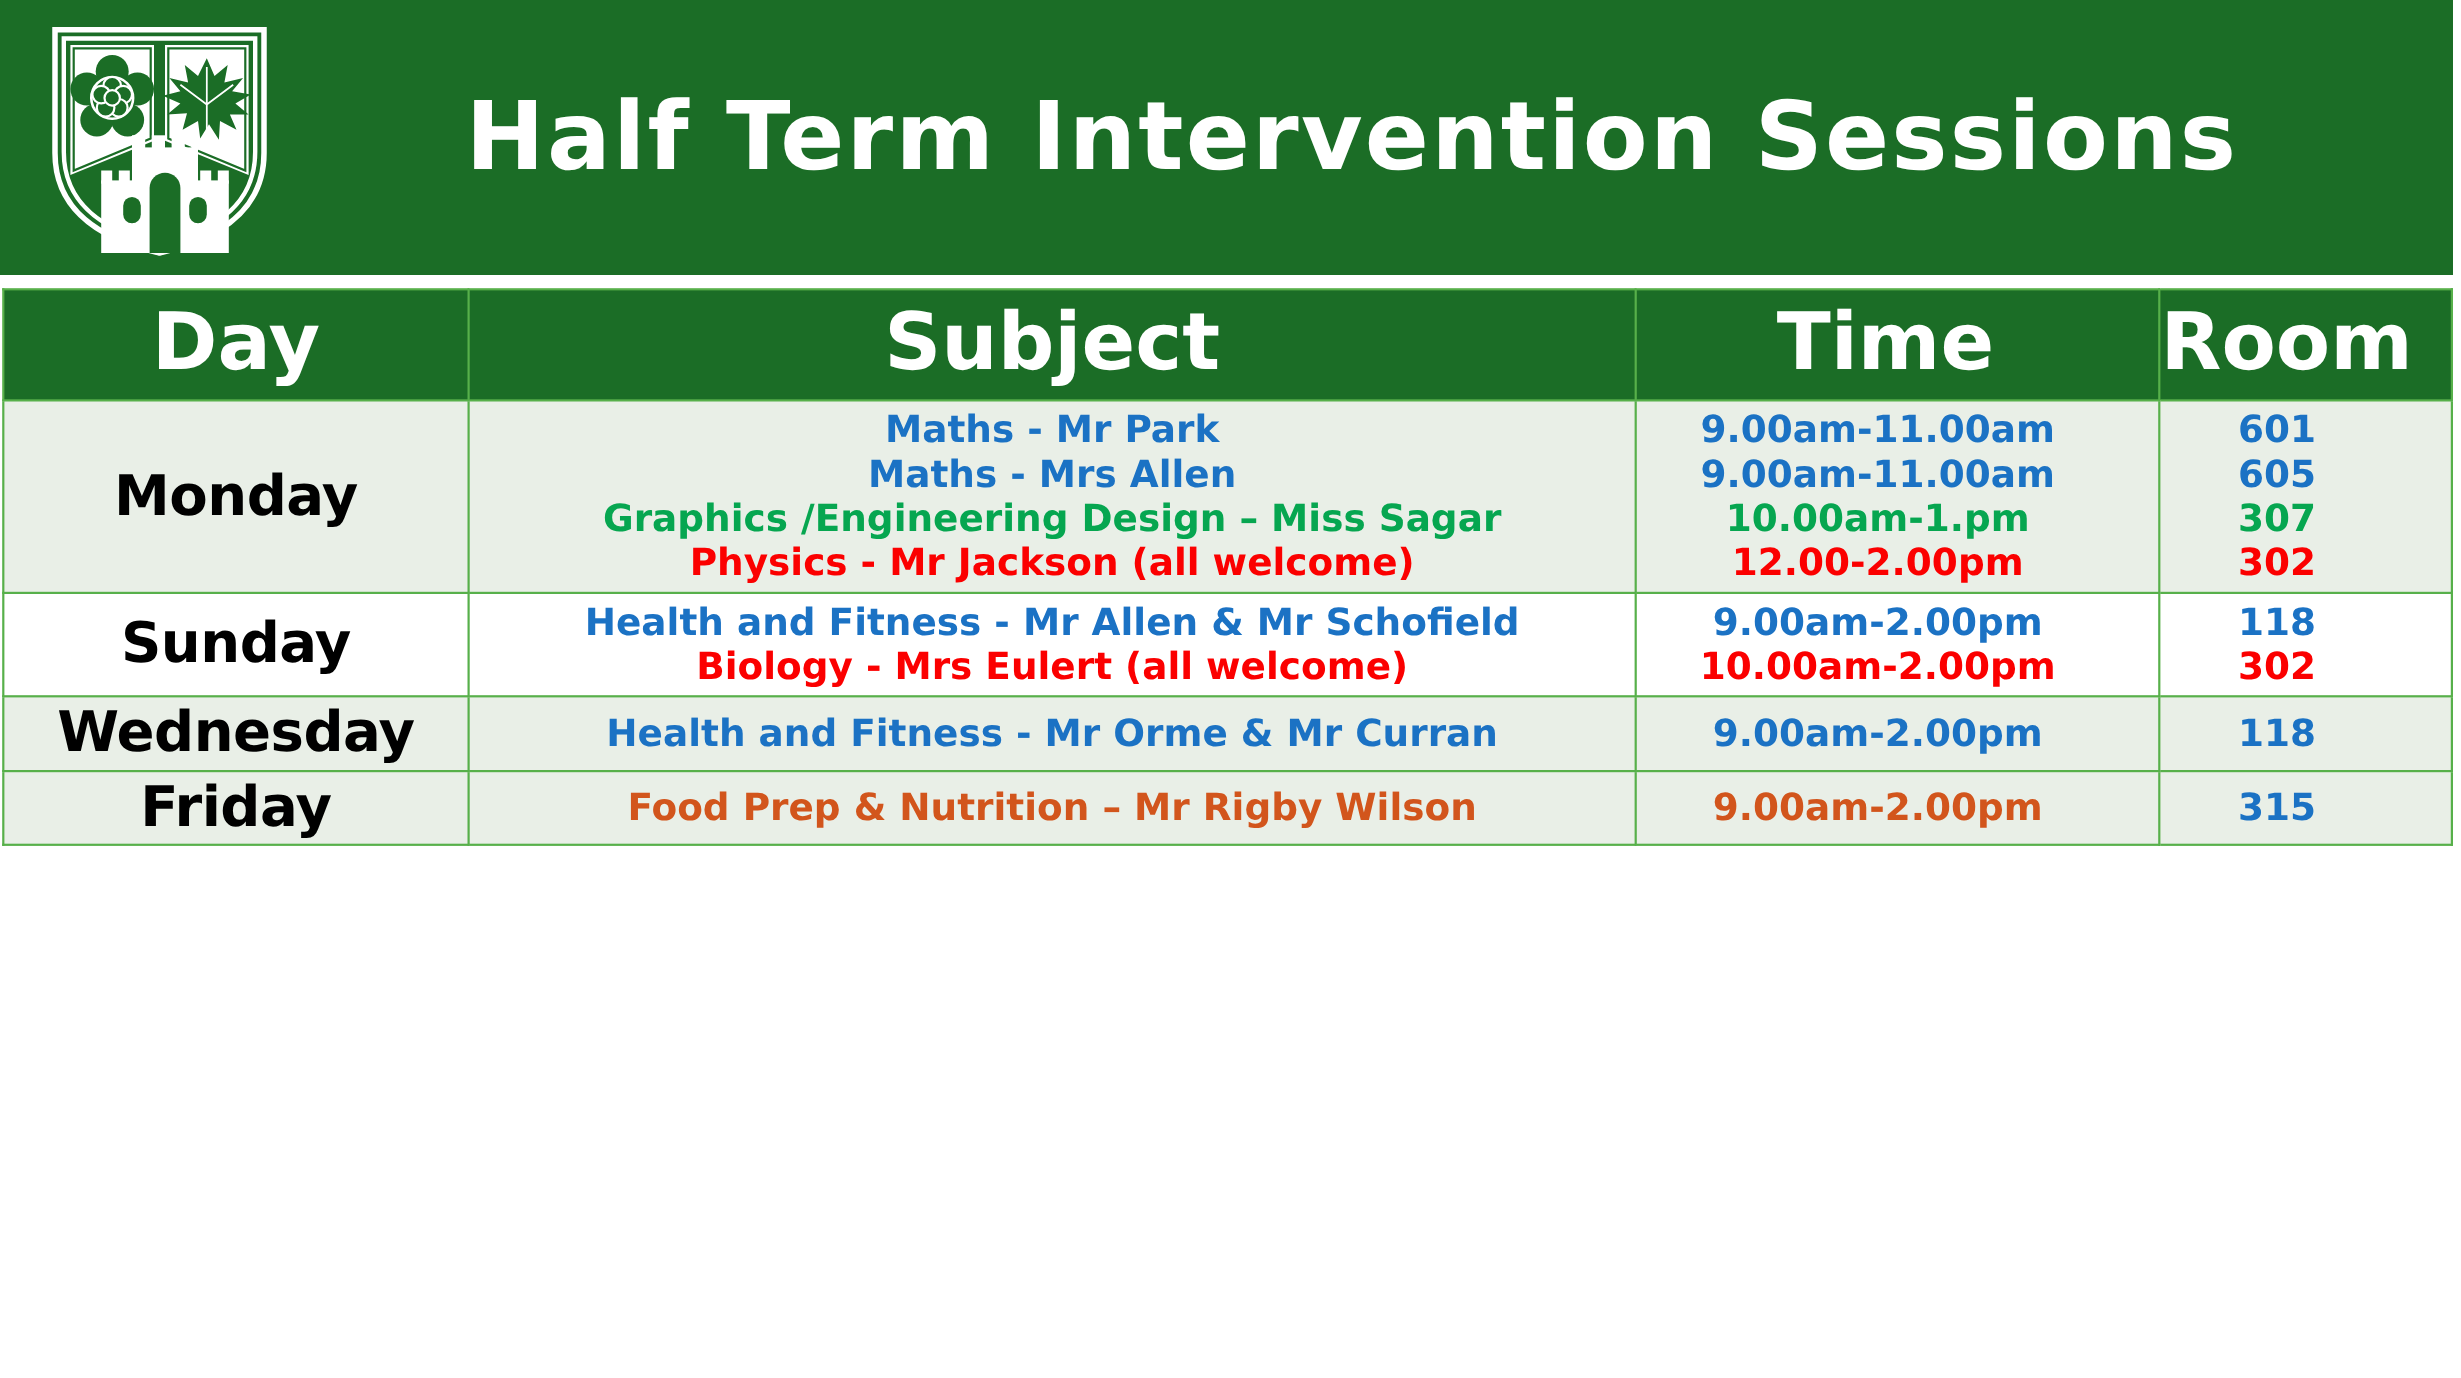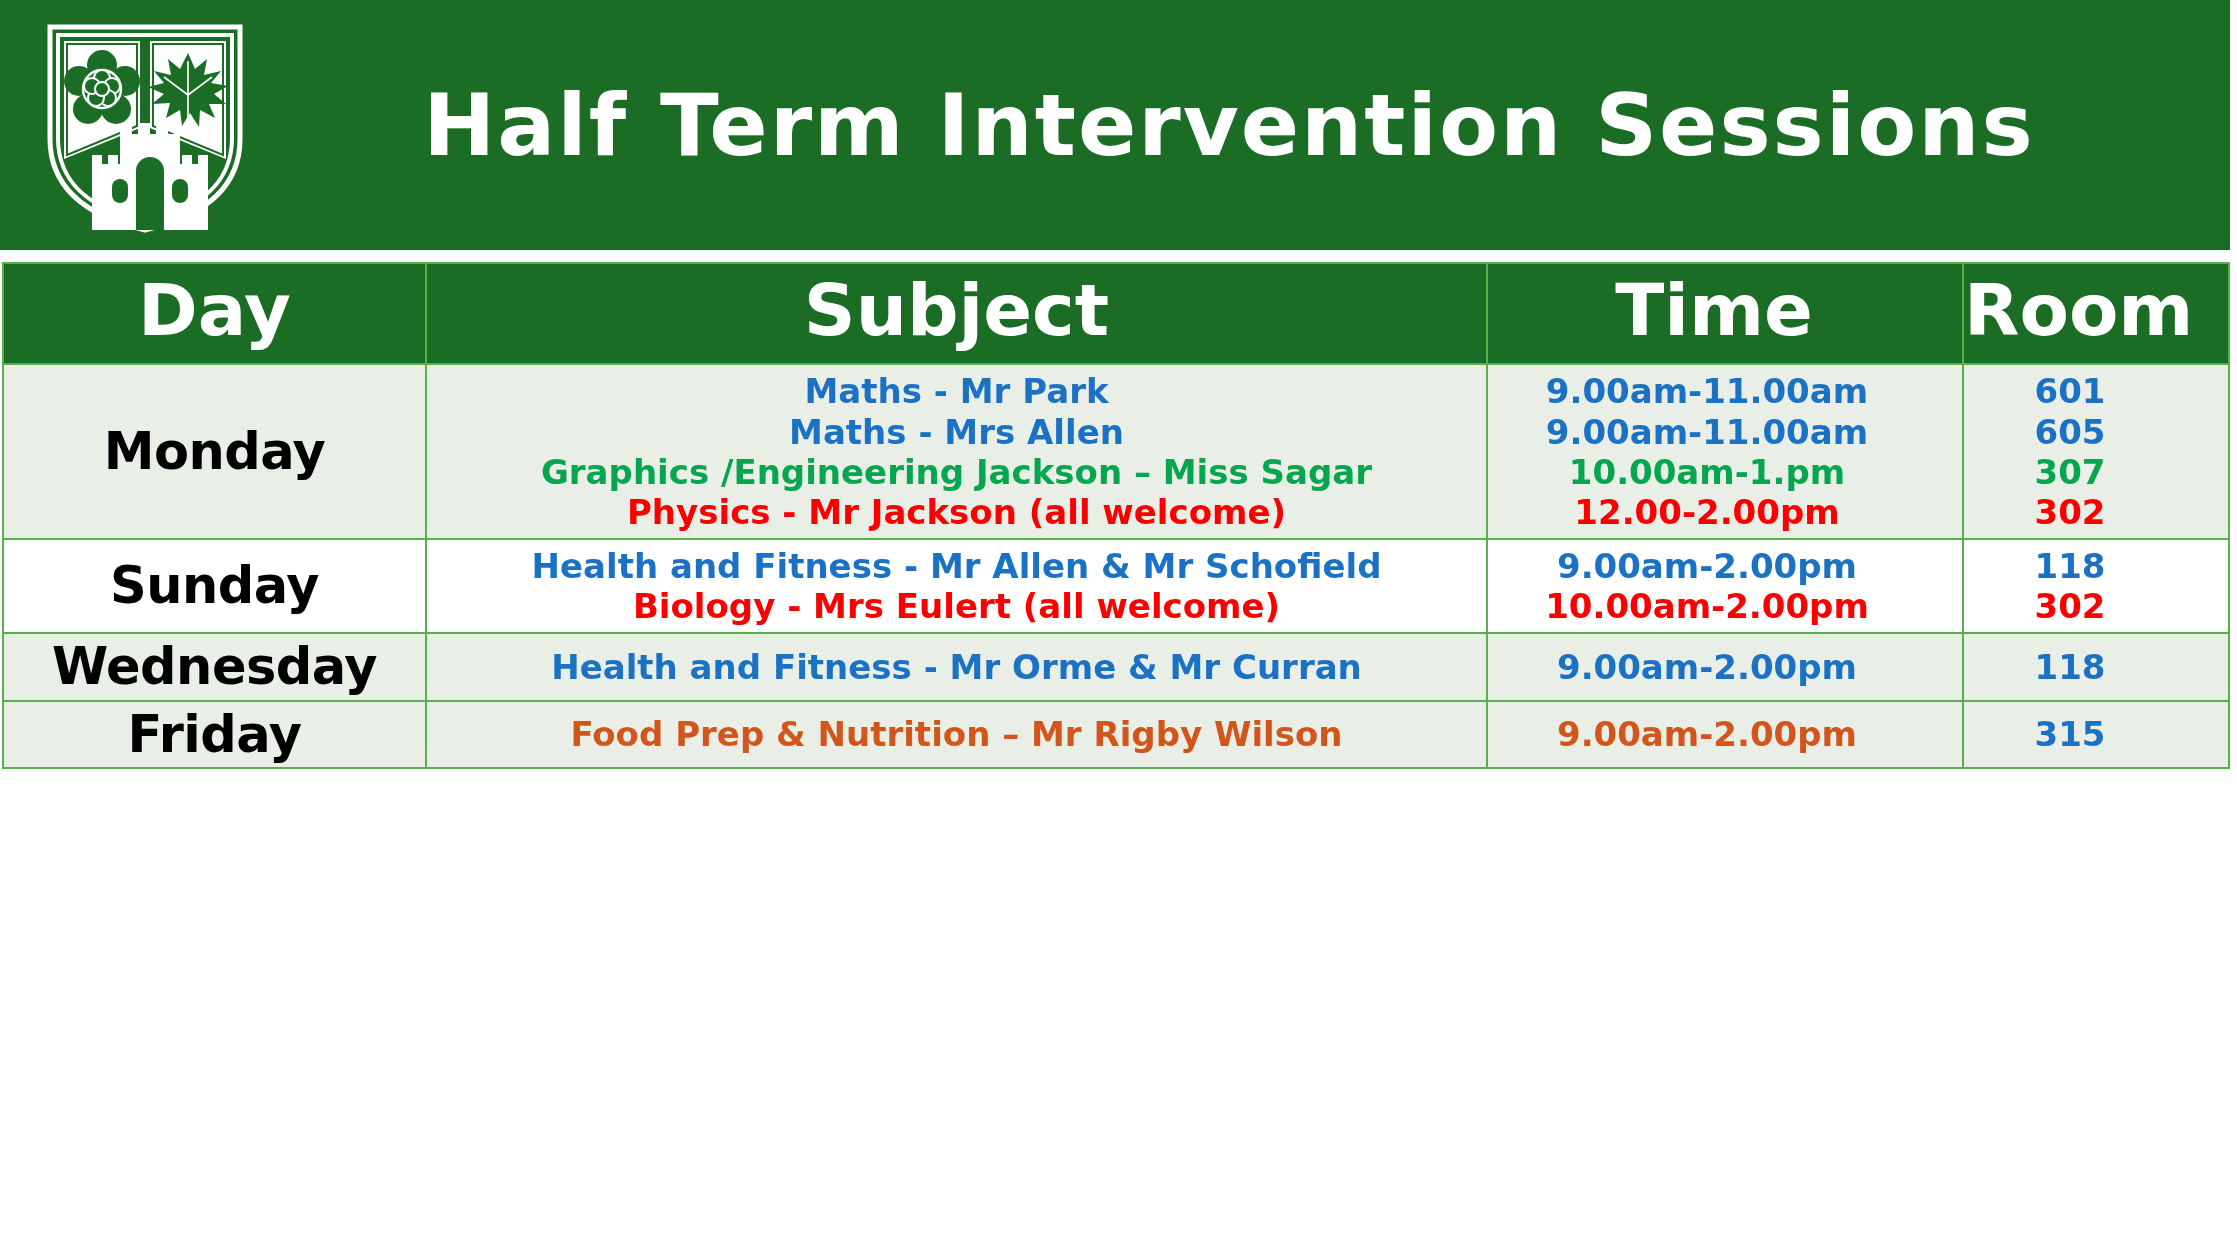--- a/index.html
+++ b/index.html
@@ -173,21 +173,21 @@
     </thead>
 
     <tbody>
 
       <tr class="alt">
         <td class="day-cell">Monday</td>
         <td class="sub-cell">
           <div class="lines">
             <div class="line" style="color:#1b72c4">Maths - Mr Park</div>
             <div class="line" style="color:#1b72c4">Maths -  Mrs Allen</div>
-            <div class="line" style="color:#06a650">Graphics /Engineering Jackson – Miss Sagar</div>
+            <div class="line" style="color:#06a650">Graphics /Engineering Design – Miss Sagar</div>
             <div class="line" style="color:#fb0000">Physics  - Mr Jackson (all welcome)</div>
           </div>
         </td>
         <td class="time-cell">
           <div class="lines">
             <div class="line" style="color:#1b72c4">9.00am-11.00am</div>
             <div class="line" style="color:#1b72c4">9.00am-11.00am</div>
             <div class="line" style="color:#06a650">10.00am-1.pm</div>
             <div class="line" style="color:#fb0000">12.00-2.00pm</div>
           </div>

